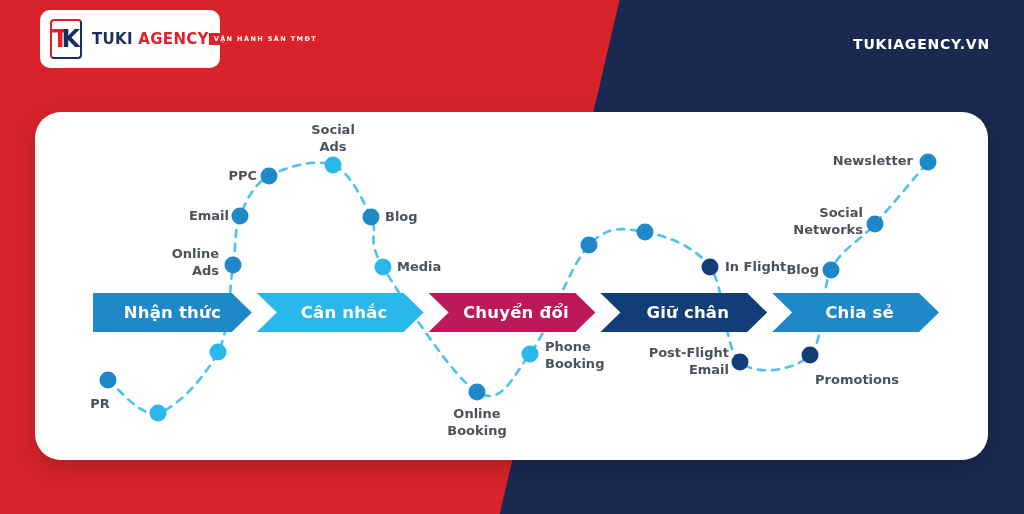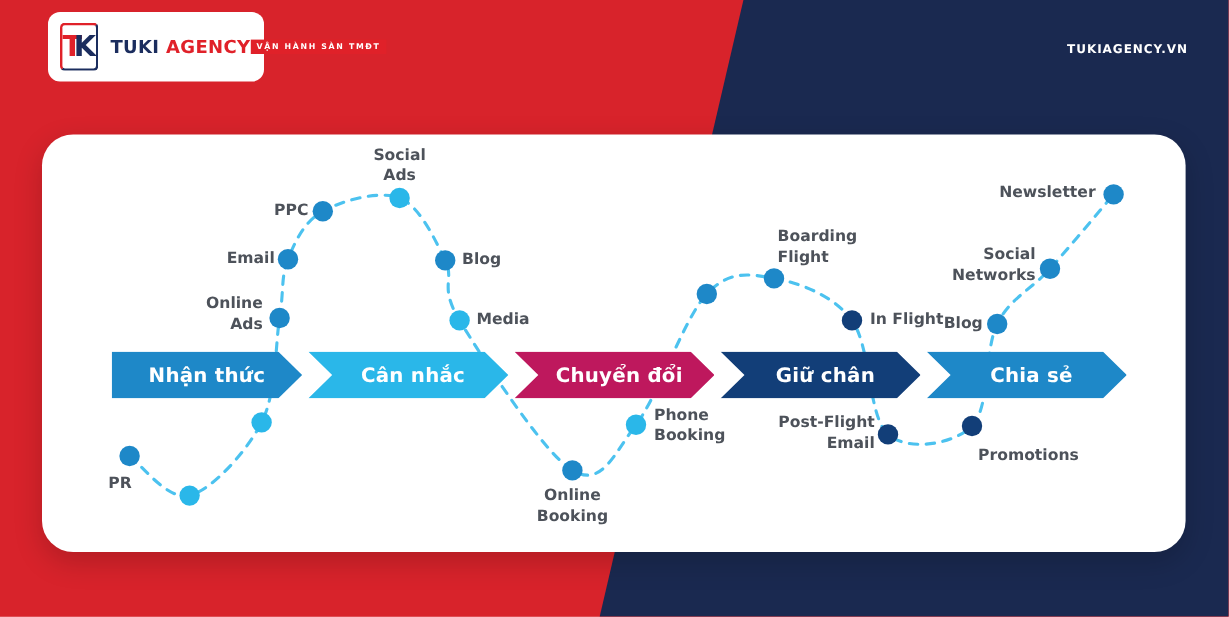--- a/index.html
+++ b/index.html
@@ -38,21 +38,21 @@
   .logo-name { font-weight:bold; font-size:15px; letter-spacing:0.3px; white-space:nowrap; }
   .ln-tuki { color:#1b2d5e; }
   .ln-agency { color:#e02129; }
   .logo-tagline {
     margin-top:3px; background:#e02129; color:#fff;
     font-size:6.5px; font-weight:bold; letter-spacing:1.4px;
     padding:2px 5px; display:inline-block; white-space:nowrap;
   }
   .site-url {
     position:absolute; top:36px; right:34px;
-    color:#ffffff; font-weight:bold; font-size:10px; letter-spacing:0.8px;
+    color:#ffffff; font-weight:bold; font-size:14px; letter-spacing:0.8px;
     z-index:5;
   }
 
   
   .card {
     position:absolute; left:35px; top:112px;
     width:953px; height:348px;
     background:#ffffff; border-radius:26px;
     box-shadow:0 8px 24px rgba(0,0,0,0.18);
     overflow:hidden;
@@ -149,22 +149,20 @@
       <div class="tp-label" style="left: 110px; top: 96px; width: 84px; text-align: right; color: rgb(77, 82, 90);">Email</div>
       <div class="tp-label" style="left: 140px; top: 56px; width: 82px; text-align: right; color: rgb(77, 82, 90);">PPC</div>
       <div class="tp-label" style="left: 268px; top: 10px; width: 60px; text-align: center; color: rgb(77, 82, 90);">Social
 Ads</div>
       <div class="tp-label" style="left: 350px; top: 97px; width: 60px; text-align: left; color: rgb(77, 82, 90);">Blog</div>
       <div class="tp-label" style="left: 362px; top: 147px; width: 70px; text-align: left; color: rgb(77, 82, 90);">Media</div>
       <div class="tp-label" style="left: 400px; top: 294px; width: 84px; text-align: center; color: rgb(77, 82, 90);">Online
 Booking</div>
       <div class="tp-label" style="left: 510px; top: 227px; width: 80px; text-align: left; color: rgb(77, 82, 90);">Phone
 Booking</div>
-      <div class="tp-label" style="left: 613px; top: 78px; width: 90px; text-align: left; color: rgb(77, 82, 90);">Boarding
-Flight</div>
       <div class="tp-label" style="left: 690px; top: 147px; width: 80px; text-align: left; color: rgb(77, 82, 90);">In Flight</div>
       <div class="tp-label" style="left: 592px; top: 233px; width: 102px; text-align: right; color: rgb(77, 82, 90);">Post-Flight
 Email</div>
       <div class="tp-label" style="left: 744px; top: 260px; width: 120px; text-align: right; color: rgb(77, 82, 90);">Promotions</div>
       <div class="tp-label" style="left: 714px; top: 150px; width: 70px; text-align: right; color: rgb(77, 82, 90);">Blog</div>
       <div class="tp-label" style="left: 738px; top: 93px; width: 90px; text-align: right; color: rgb(77, 82, 90);">Social
 Networks</div>
       <div class="tp-label" style="left: 772px; top: 41px; width: 106px; text-align: right; color: rgb(77, 82, 90);">Newsletter</div>
     </div>
 </div>

